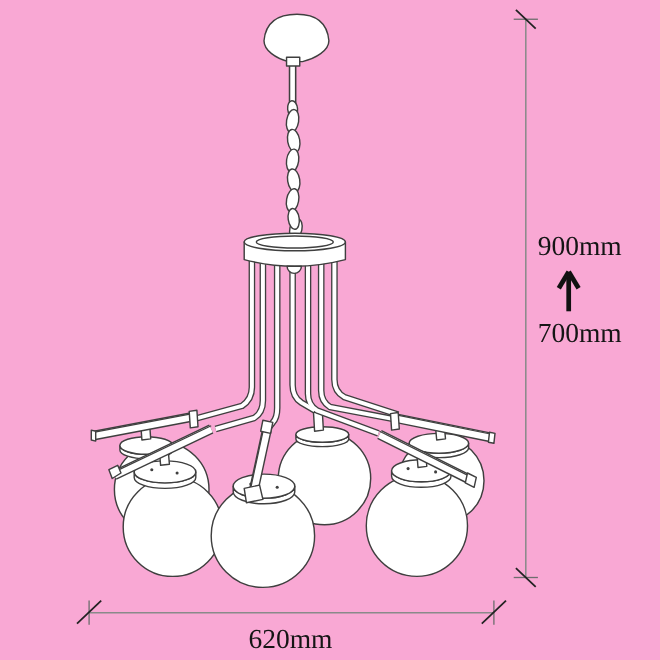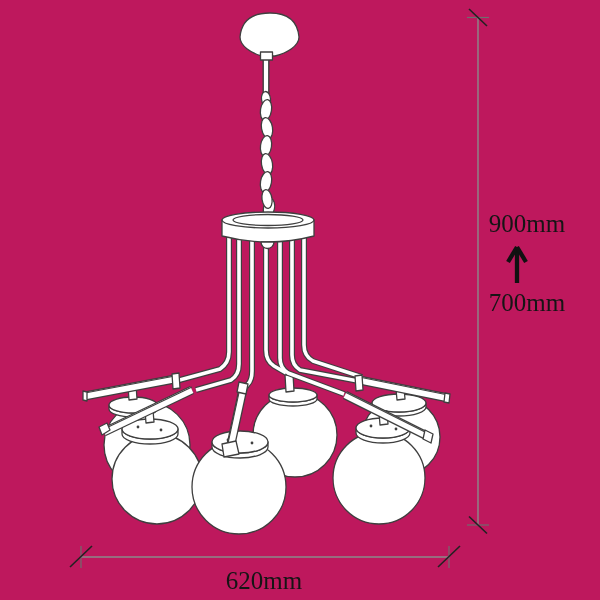--- a/index.html
+++ b/index.html
@@ -1,16 +1,16 @@
 <!DOCTYPE html>
 <html><head>
 <meta charset="utf-8">
 <style>
   html,body{margin:0;padding:0;background:#fff;}
-  .canvas{position:relative;width:600px;height:600px;background:#be185d;overflow:hidden;
+  .canvas{position:relative;width:600px;height:600px;background:#f9a8d4;overflow:hidden;
           font-family:"Liberation Serif", serif;}
   svg{position:absolute;left:0;top:0;}
   .dim-label{font-family:"Liberation Serif", serif;font-size:25px;fill:#151515;}
 </style>
 </head>
 <body>
 
 <div class="canvas">
 <svg width="600" height="600" viewBox="0 0 600 600">
 

